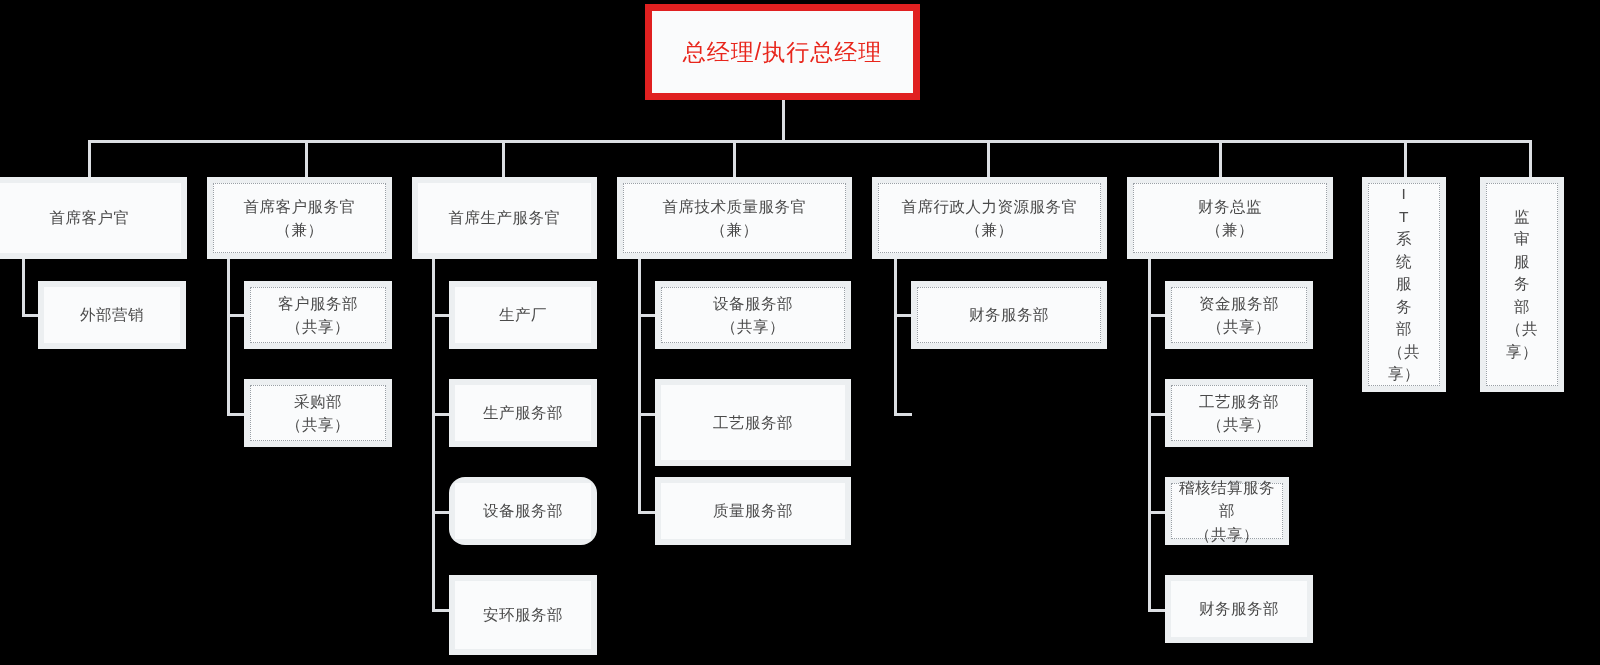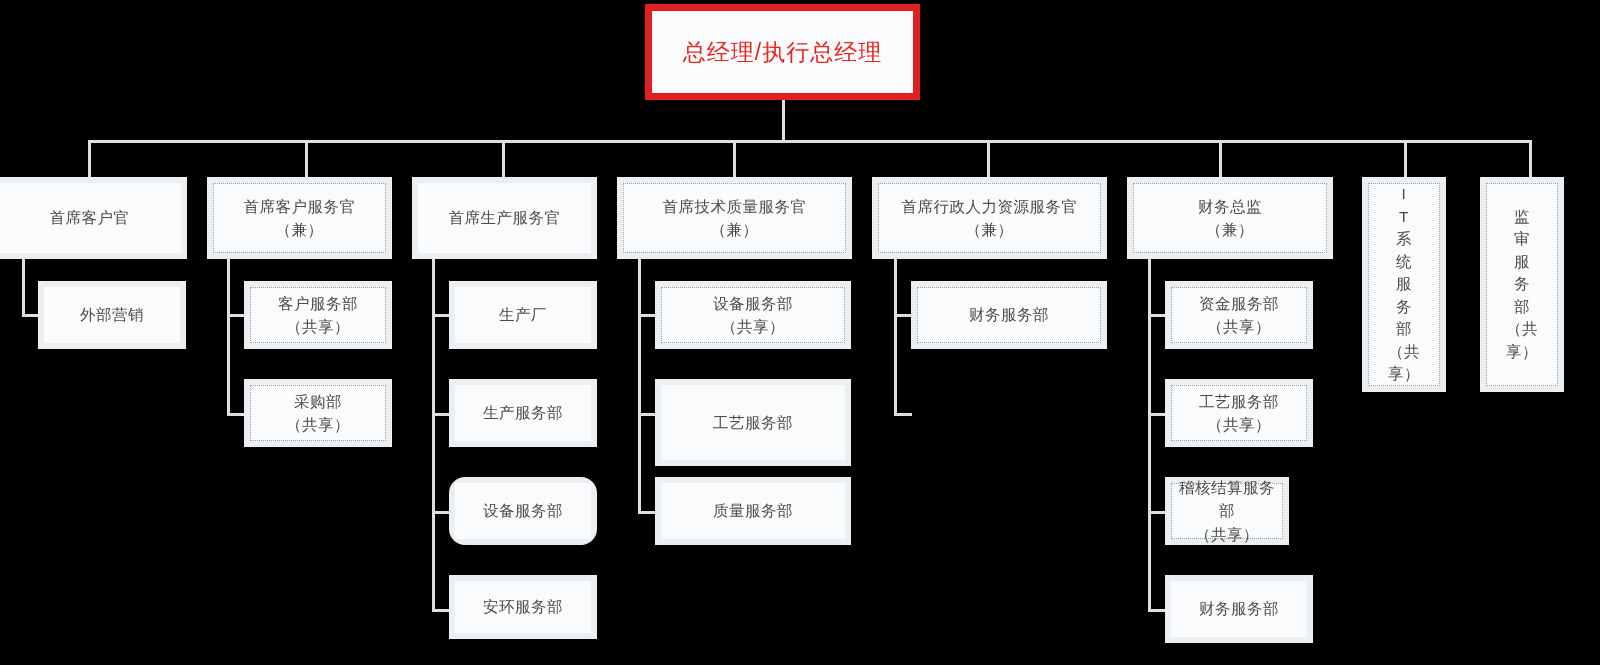--- a/index.html
+++ b/index.html
@@ -190,21 +190,21 @@
 
   <div class="node solid" style="left:449px; top:281px; width:148px; height:68px;">
     <div class="inner">生产厂</div>
   </div>
   <div class="node solid" style="left:449px; top:379px; width:148px; height:68px;">
     <div class="inner">生产服务部</div>
   </div>
   <div class="node solid" style="left:449px; top:477px; width:148px; height:68px;border-radius:16px;">
     <div class="inner">设备服务部</div>
   </div>
-  <div class="node solid" style="left:449px; top:575px; width:148px; height:64px;">
+  <div class="node solid" style="left:449px; top:575px; width:148px; height:80px;">
     <div class="inner">安环服务部</div>
   </div>
 
   <div class="node dotted" style="left:655px; top:281px; width:196px; height:68px;">
     <div class="inner" style="white-space:pre-line;">设备服务部
 （共享）</div>
   </div>
   <div class="node solid" style="left:655px; top:379px; width:196px; height:87px;">
     <div class="inner">工艺服务部</div>
   </div>

